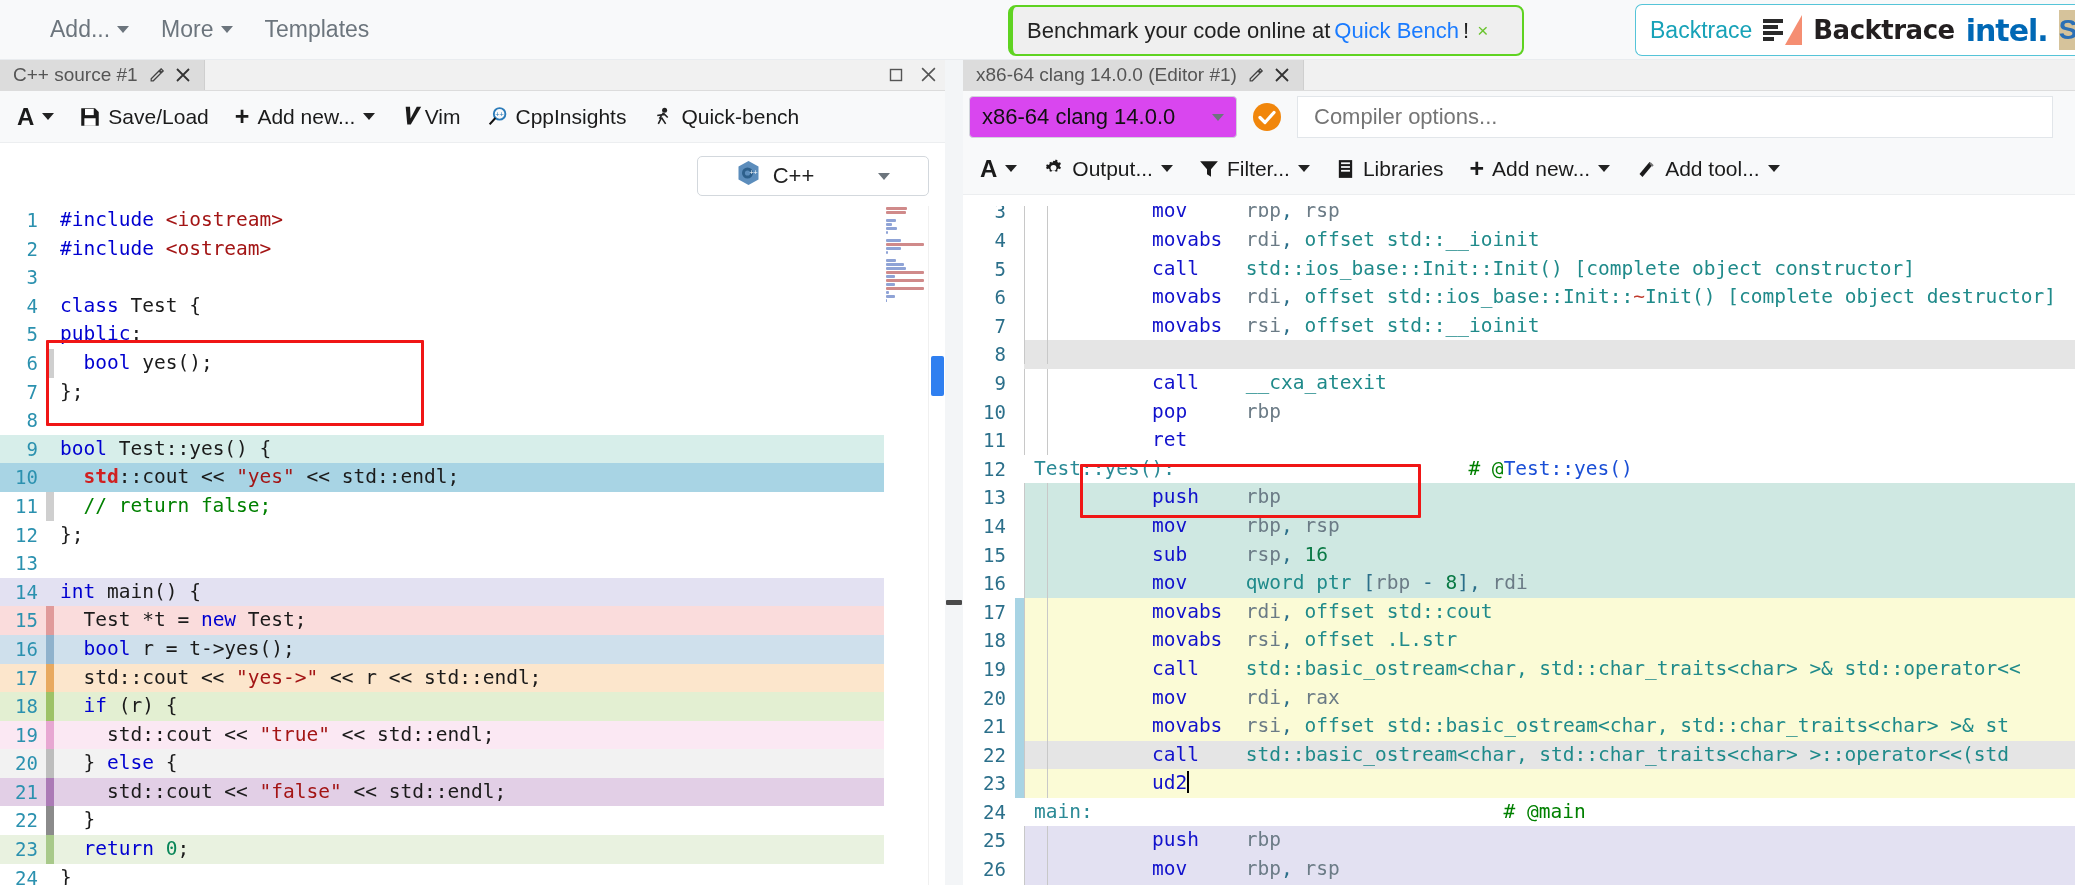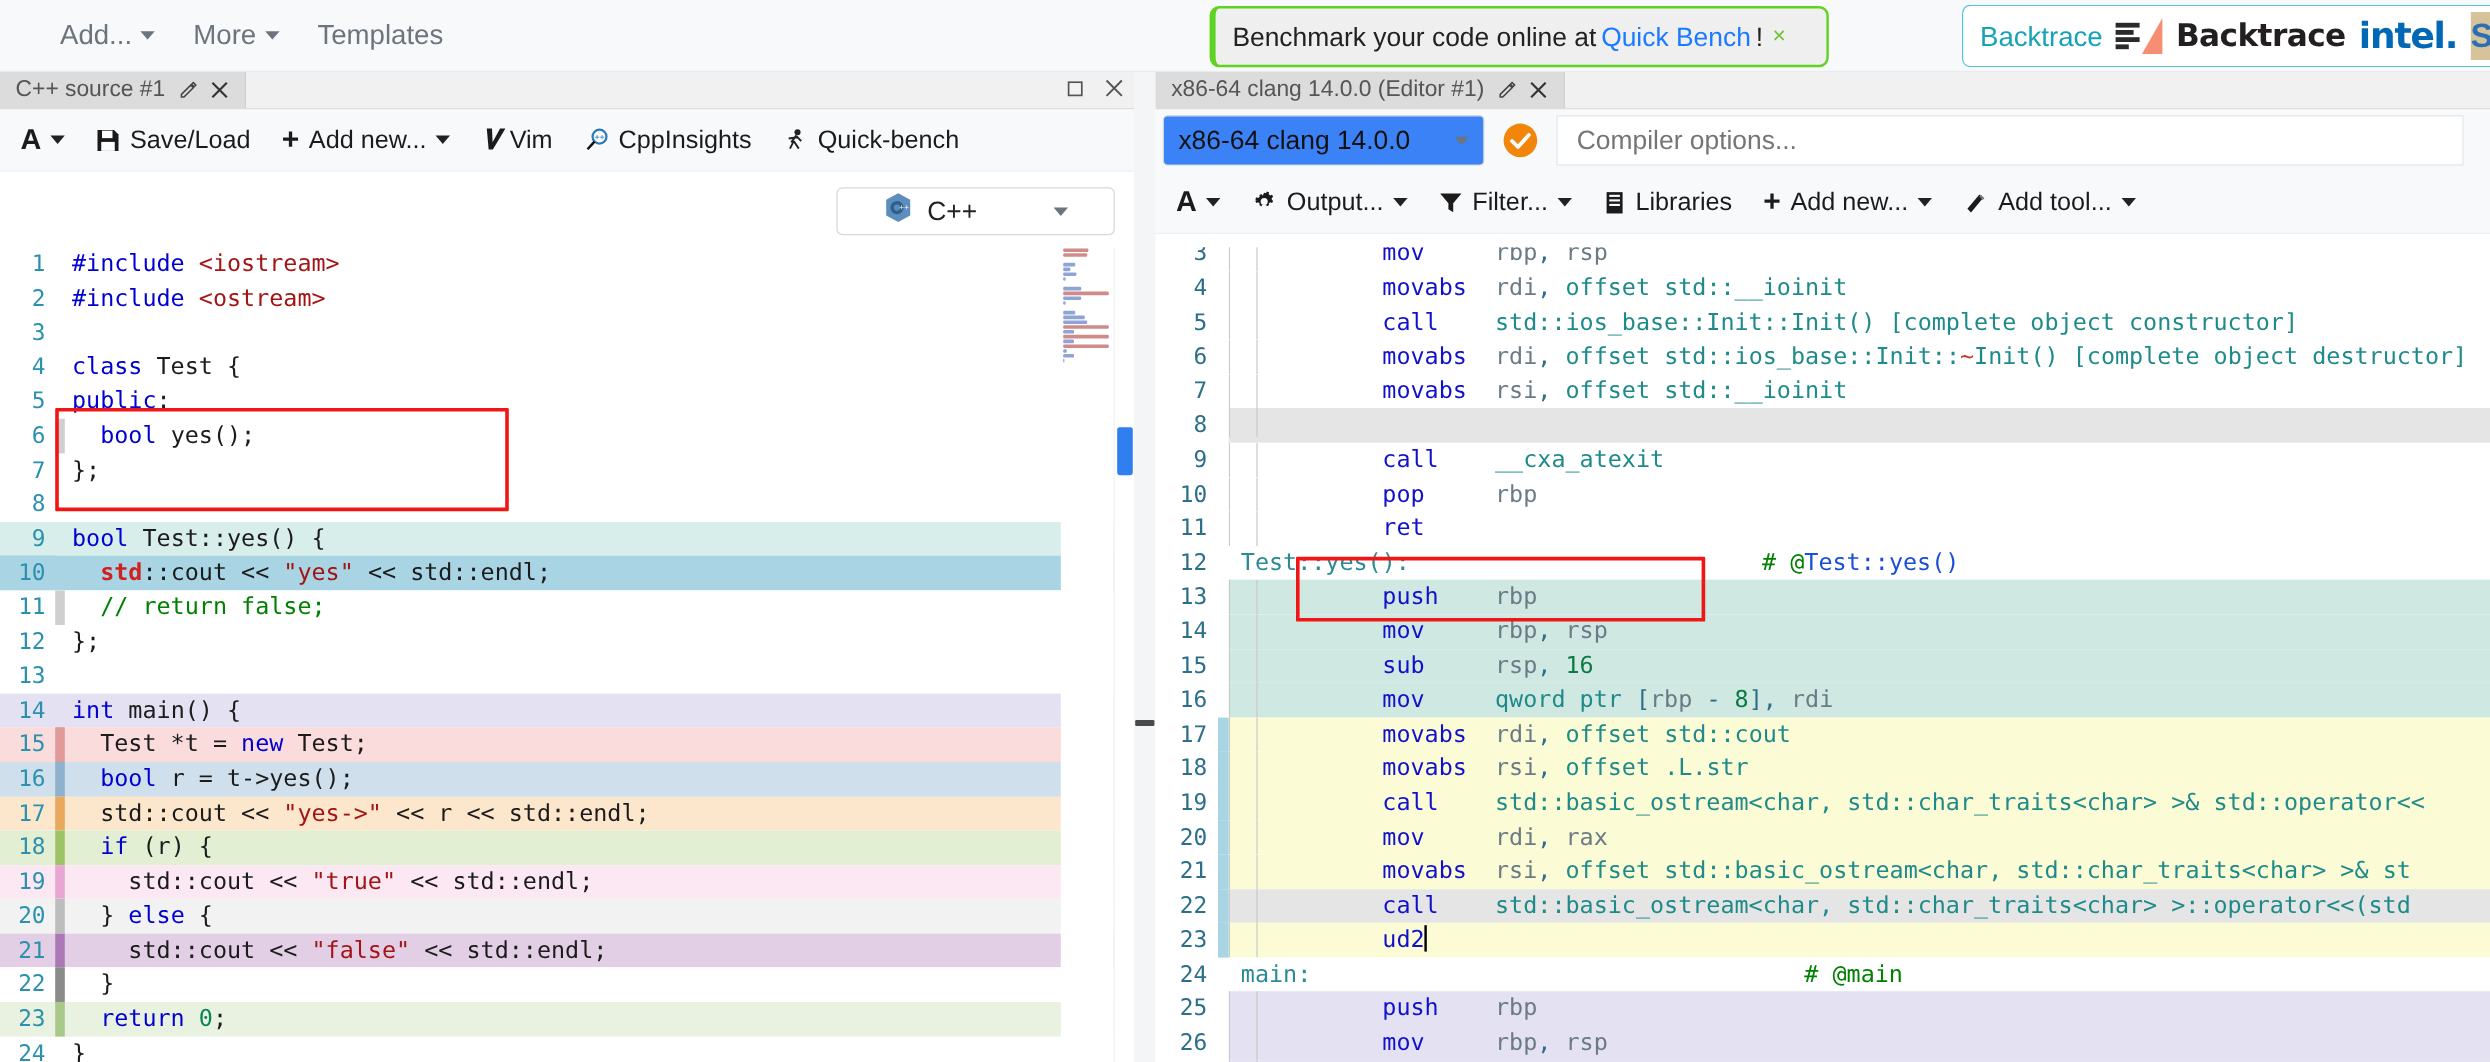--- a/index.html
+++ b/index.html
@@ -495,21 +495,21 @@
         </span>
         <span class="tab-icon">
           <svg width="16" height="16" viewBox="0 0 16 16">
               <path d="M2 2 L14 14 M14 2 L2 14" stroke="#333" stroke-width="1.8"></path>
             </svg>
         </span>
       </div>
     </div>
 
     <div style="height:52px; background:#f8f9fa; display:flex; align-items:center; gap:0;">
-      <div style="margin-left:6px; width:268px; height:42px; background:#3b82f6; border:1px solid #d0d5da; border-radius:4px; display:flex; align-items:center; padding:0 12px; justify-content:space-between; font-size:22px; color:#111; cursor:pointer;">
+      <div style="margin-left:6px; width:268px; height:42px; background:#d946ef; border:1px solid #d0d5da; border-radius:4px; display:flex; align-items:center; padding:0 12px; justify-content:space-between; font-size:22px; color:#111; cursor:pointer;">
         <span>x86-64 clang 14.0.0</span>
         <span class="caret"></span>
       </div>
       <div style="width:60px; display:flex; align-items:center; justify-content:center;">
         <svg width="32" height="32" viewBox="0 0 32 32">
           <circle cx="16" cy="16" r="14" fill="#f1860b"></circle>
           <path d="M9 16.5 l5 5 l9-10" stroke="#fff" stroke-width="3.2" fill="none" stroke-linecap="round" stroke-linejoin="round"></path>
         </svg>
       </div>
       <div style="flex:1; height:42px; background:#fff; border:1px solid #e2e6ea; display:flex; align-items:center; padding:0 14px; margin-right:22px;">

